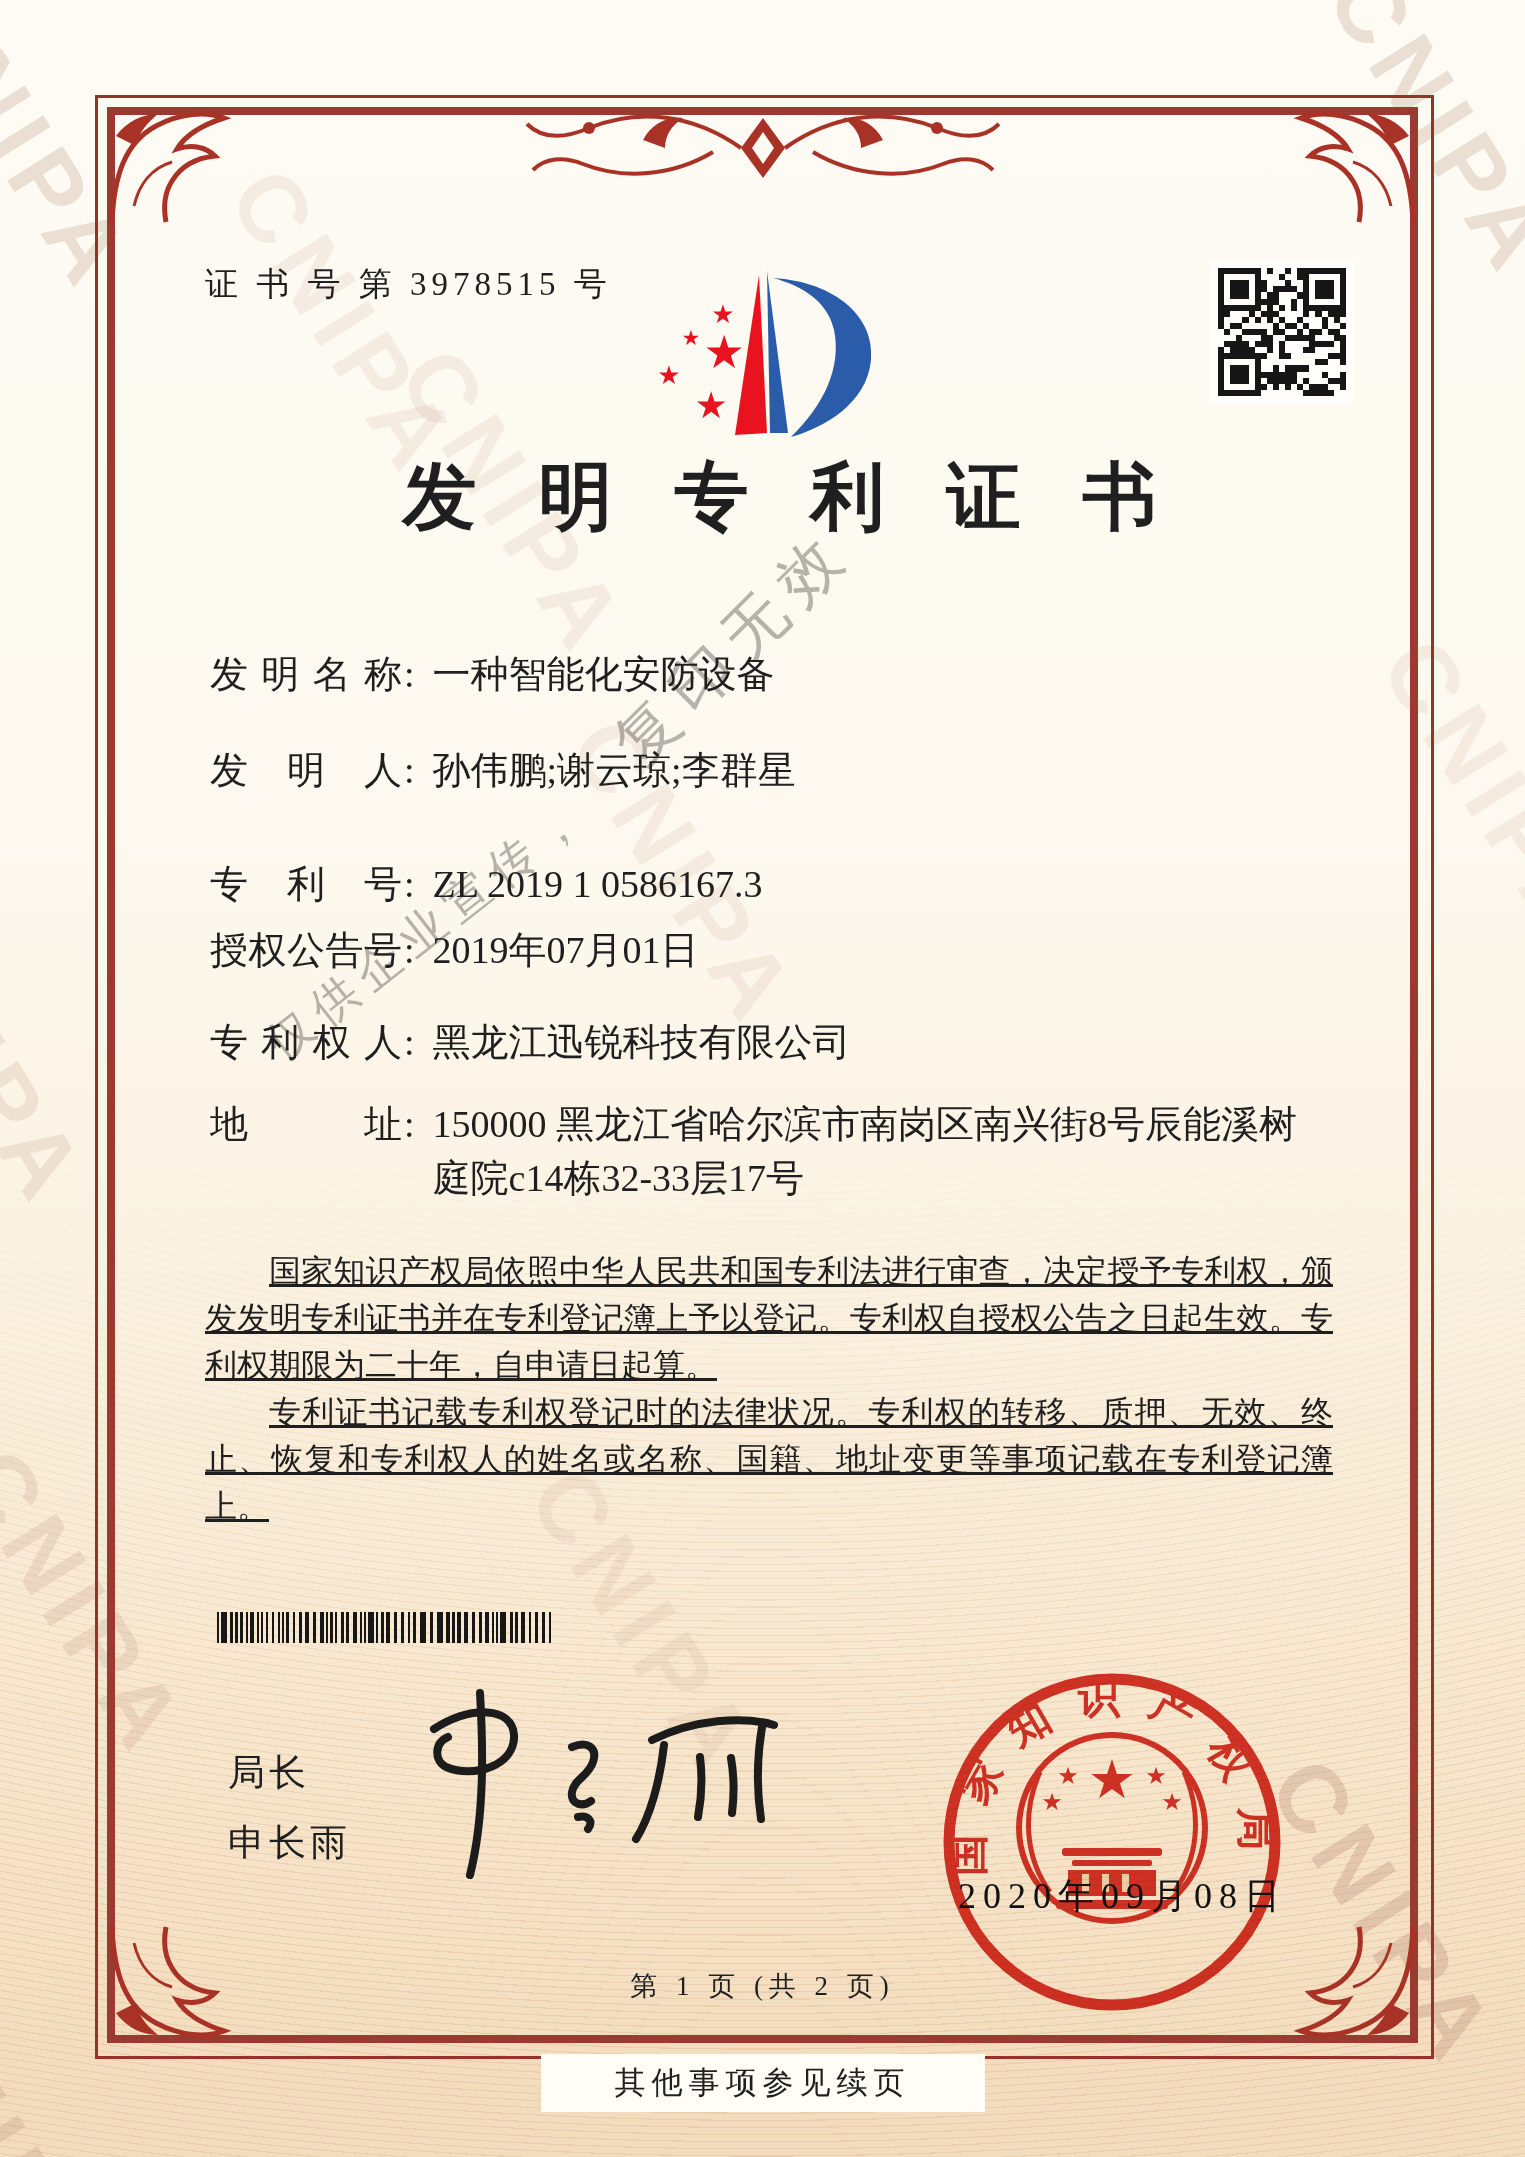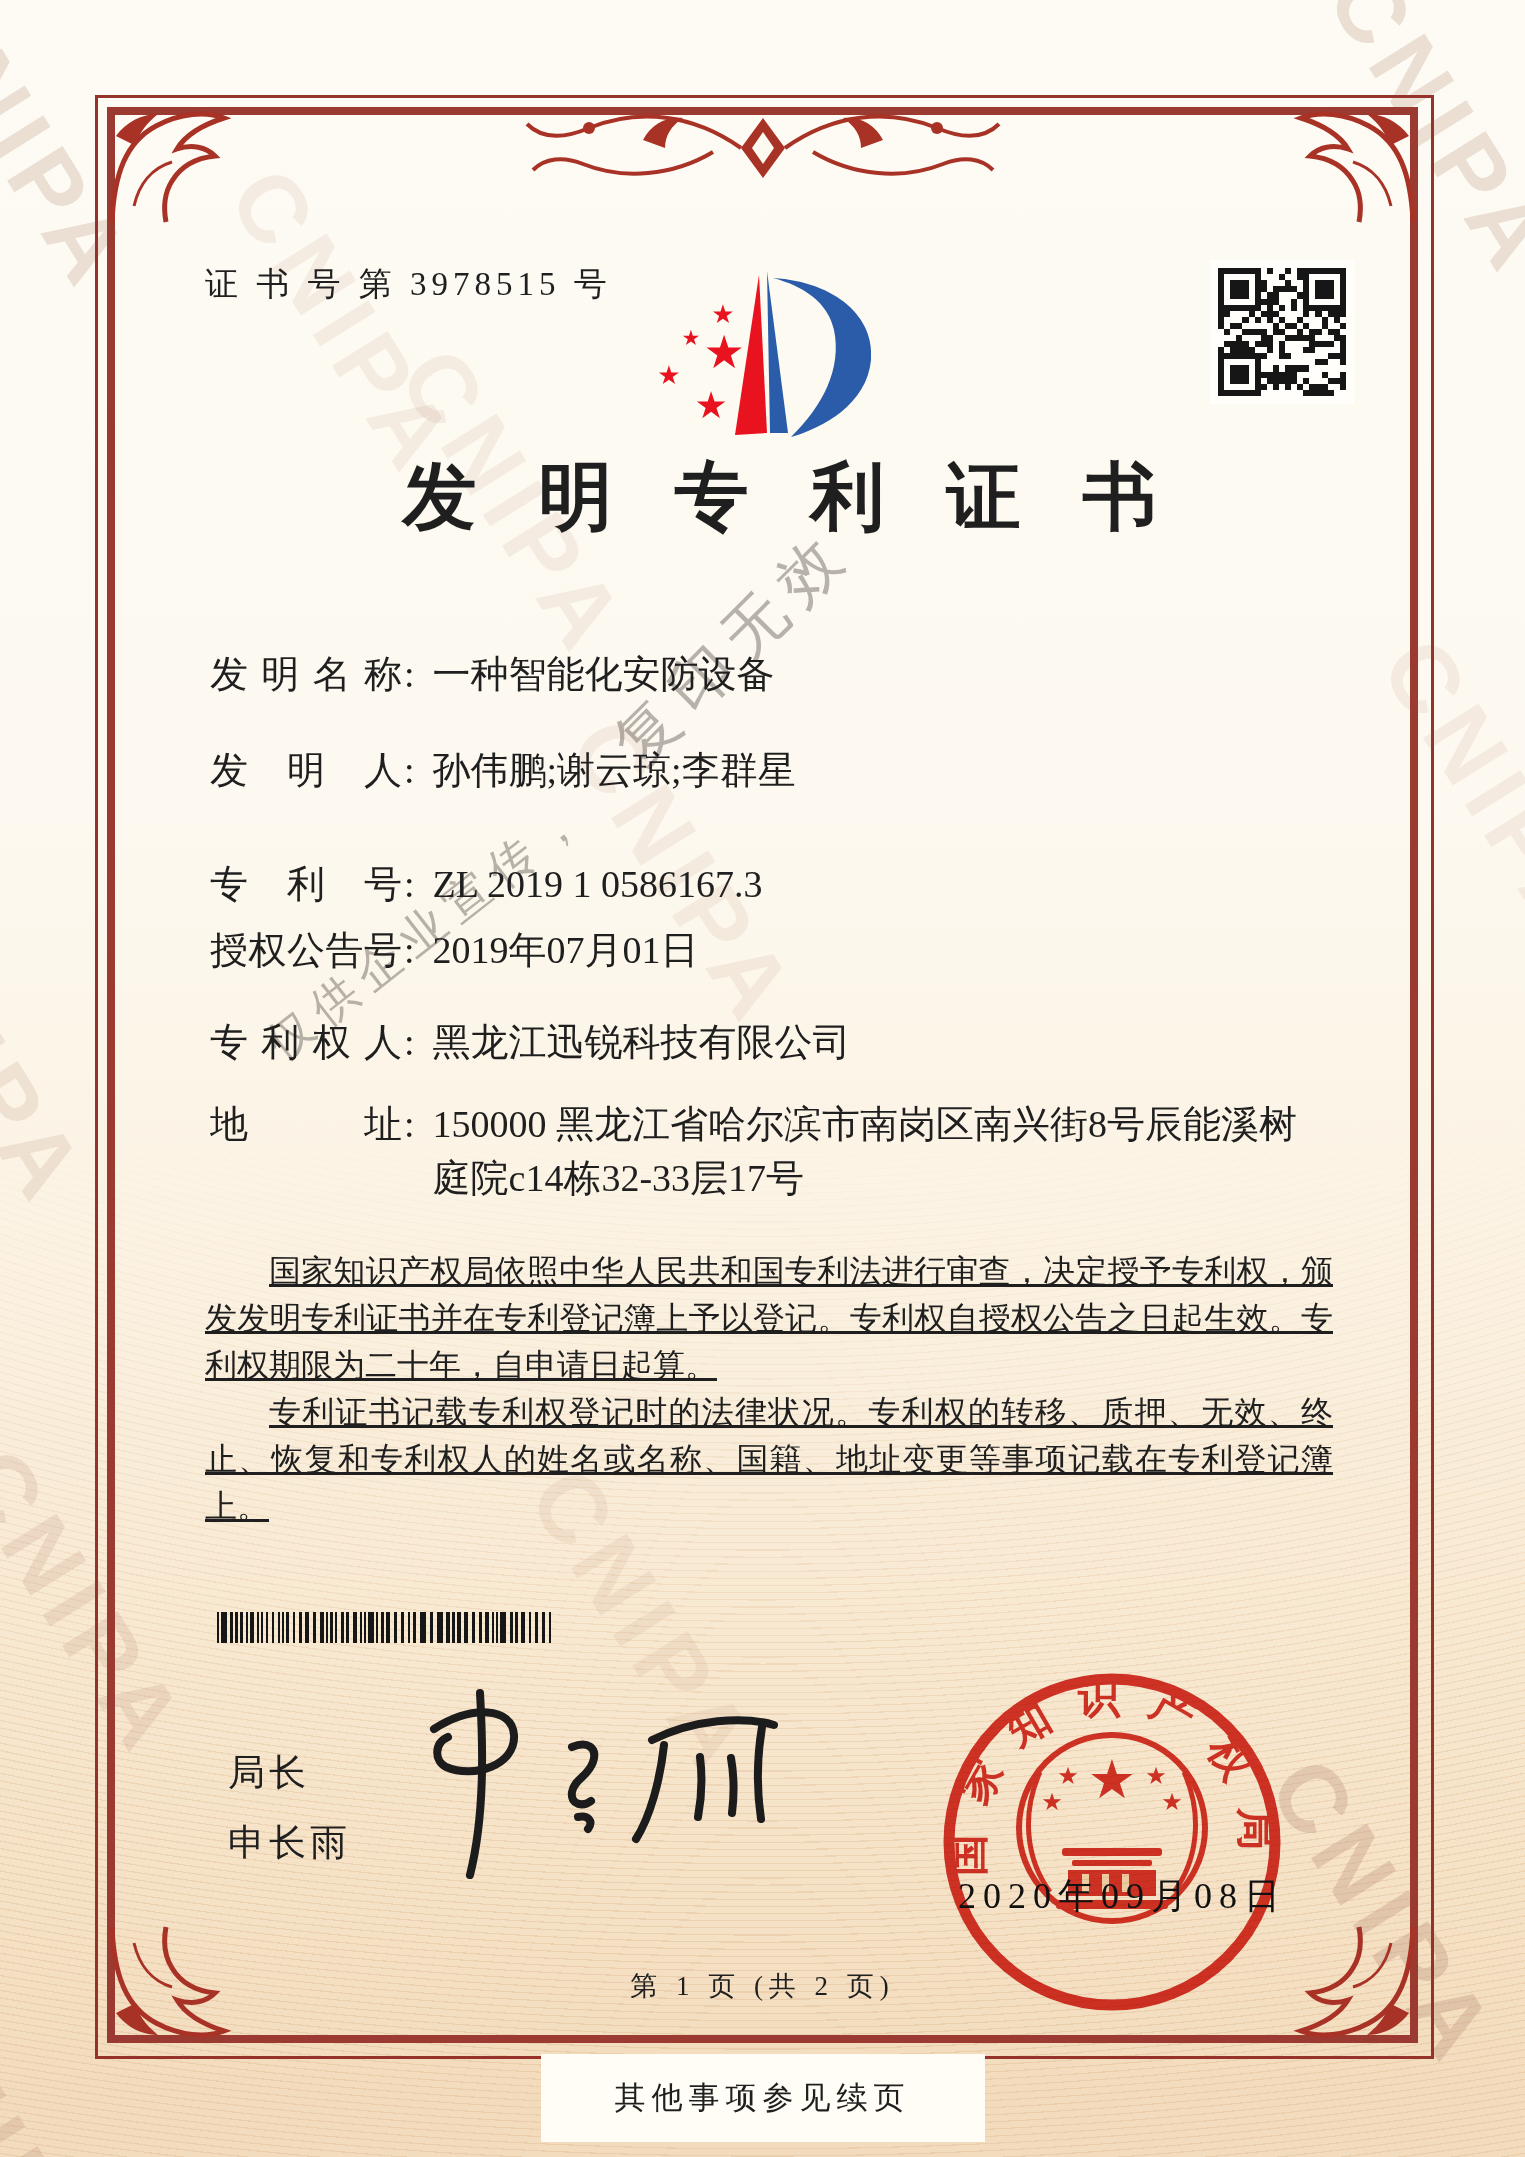--- a/index.html
+++ b/index.html
@@ -47,21 +47,21 @@
   .barcode{position:absolute;left:215px;top:1612px;z-index:3;}
   .signer-title{position:absolute;left:228px;top:1748px;font-size:37px;z-index:3;
       font-family:"Liberation Sans","DejaVu Sans",sans-serif;font-weight:500;letter-spacing:4px;}
   .signer-name{position:absolute;left:228px;top:1818px;font-size:37px;z-index:3;
       font-family:"Liberation Sans","DejaVu Sans",sans-serif;font-weight:500;letter-spacing:4px;}
   .signature{position:absolute;left:400px;top:1685px;z-index:3;}
   .seal{position:absolute;left:930px;top:1662px;z-index:4;mix-blend-mode:multiply;opacity:.93;}
   .seal-date{position:absolute;left:958px;top:1872px;font-size:36px;letter-spacing:7px;z-index:5;color:#111;}
   .page-num{position:absolute;left:0;width:100%;top:1968px;text-align:center;font-size:27px;letter-spacing:6px;z-index:3;}
   .footer-note{position:absolute;left:50%;transform:translateX(-50%);top:2054px;background:#fffdf5;
-      padding:23px 74px;font-size:31px;letter-spacing:6px;z-index:3;}
+      padding:8px 74px;font-size:31px;letter-spacing:6px;z-index:3;}
 </style>
 </head>
 <body>
 
 <div class="page">
 
   <div class="waves"></div>
 
   <div class="wm wm-cnipa" style="left:-25px;top:-35px;">CNIPA</div>
   <div class="wm wm-cnipa wm-lite" style="left:300px;top:150px;">CNIPA</div>

